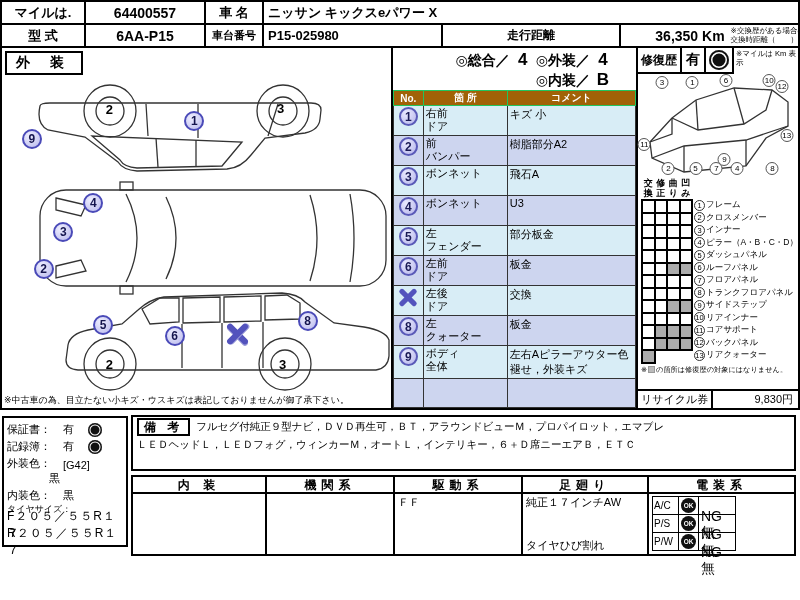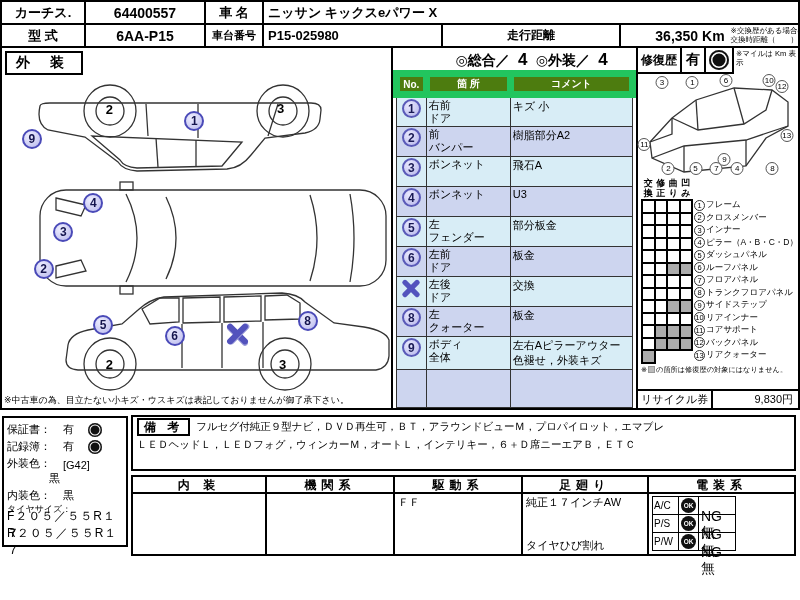--- a/index.html
+++ b/index.html
@@ -45,21 +45,21 @@
   .marker.x::before, .marker.x::after { content:""; position:absolute; left:-3px; top:8px; width:27px; height:6px;
             border-radius:3px; background:#5353bd; box-shadow:1px 1px 0 #9a9ad8; }
   .marker.x::before { transform:rotate(45deg); } .marker.x::after { transform:rotate(-45deg); }
 
   
   .mid-panel { width:246px; border-right:2px solid #000; display:flex; flex-direction:column; }
   .ratings { padding:2px 6px 0 6px; font-weight:bold; }
   .r-line1, .r-line2 { font-size:14px; display:flex; justify-content:flex-end; align-items:baseline; padding-right:14px; }
   .r-val { font-size:17px; width:26px; text-align:center; }
   table.damage { width:100%; flex:1; border-collapse:collapse; table-layout:fixed; }
-  table.damage th { background:#4d7c0f; color:#fff; font-size:10px; height:14px; border:7px solid #22c55e; font-weight:bold; }
+  table.damage th { background:#a16207; color:#fff; font-size:10px; height:14px; border:1px solid #22c55e; font-weight:bold; }
   table.damage td { border:1px solid #333; vertical-align:top; font-size:11px; padding:1px 2px; overflow:hidden; }
   tr.r-odd  td { background:#d8edf6; }
   tr.r-even td { background:#cdd5ef; }
   td.no-cell { text-align:center; vertical-align:middle; }
   .cnum { display:inline-flex; width:19px; height:19px; border-radius:50%; border:2px solid #5a5ab8;
           background:radial-gradient(circle at 35% 30%, #eaeaff, #b4b4ea); color:#1a1a55; font-weight:bold; font-size:12px;
           align-items:center; justify-content:center; }
   .xmark { position:relative; display:inline-block; width:20px; height:20px; }
   .xmark::before, .xmark::after { content:""; position:absolute; left:-1px; top:8px; width:22px; height:5px;
           border-radius:2px; background:#5353bd; }
@@ -130,21 +130,21 @@
 </style>
 </head>
 <body>
 
 <div class="sheet">
 
 
   <table class="info">
     <tbody>
         <tr>
-      <td class="lbl" style="width:84px">カーチス.</td>
+      <td class="lbl" style="width:84px">マイルは.</td>
       <td class="val" style="width:120px">64400557</td>
       <td class="lbl" style="width:58px">車 名</td>
       <td class="val-l" colspan="3">ニッサン キックスeパワー X</td>
     </tr>
     <tr>
       <td class="lbl">型 式</td>
       <td class="val">6AA-P15</td>
       <td class="lbl" style="font-size:11px">車台番号</td>
       <td class="val-l" style="width:253px">P15-025980</td>
       <td class="lbl" style="width:57px;font-size:12px">走行距離</td>
@@ -226,20 +226,24 @@
     </div>
 
     <div class="mid-panel">
       <div class="ratings">
         <div class="r-line1">
           <span>◎総合／</span>
           <span class="r-val">4</span>
           <span>◎外装／</span>
           <span class="r-val">4</span>
         </div>
+        <div class="r-line2">
+          <span>◎内装／</span>
+          <span class="r-val">B</span>
+        </div>
       </div>
       <table class="damage">
         <thead>
           <tr>
             <th style="width:30px">No.</th>
             <th style="width:84px">箇 所</th>
             <th>コメント</th>
           </tr>
         </thead>
         <tbody id="damage-body">

